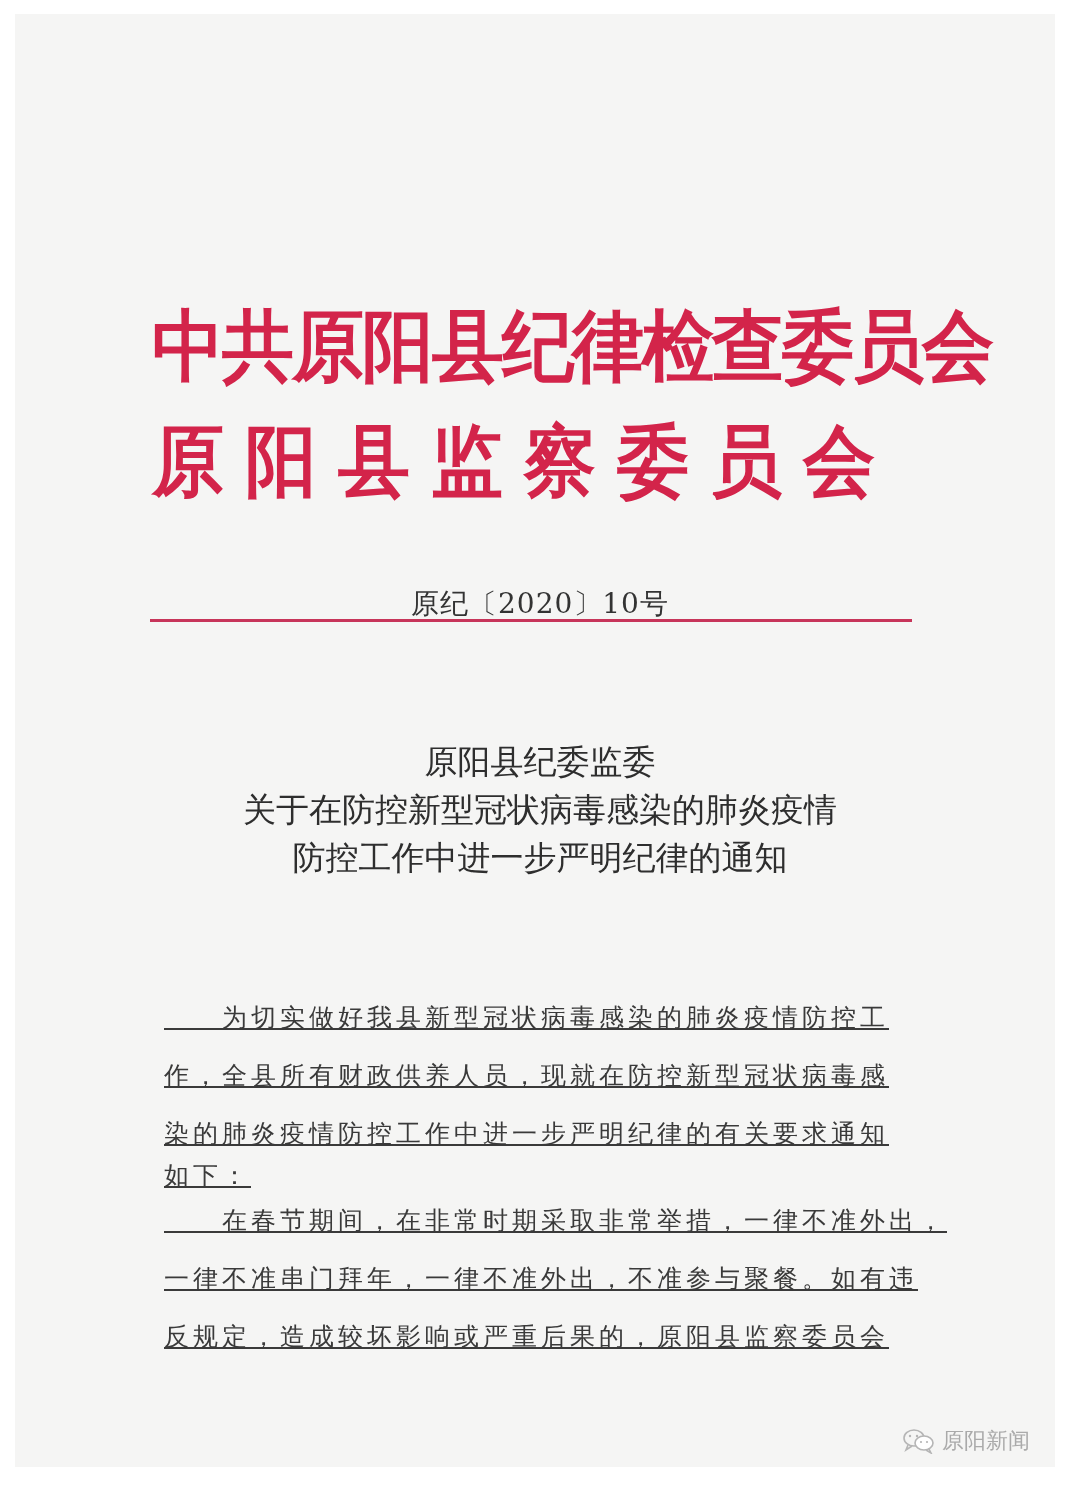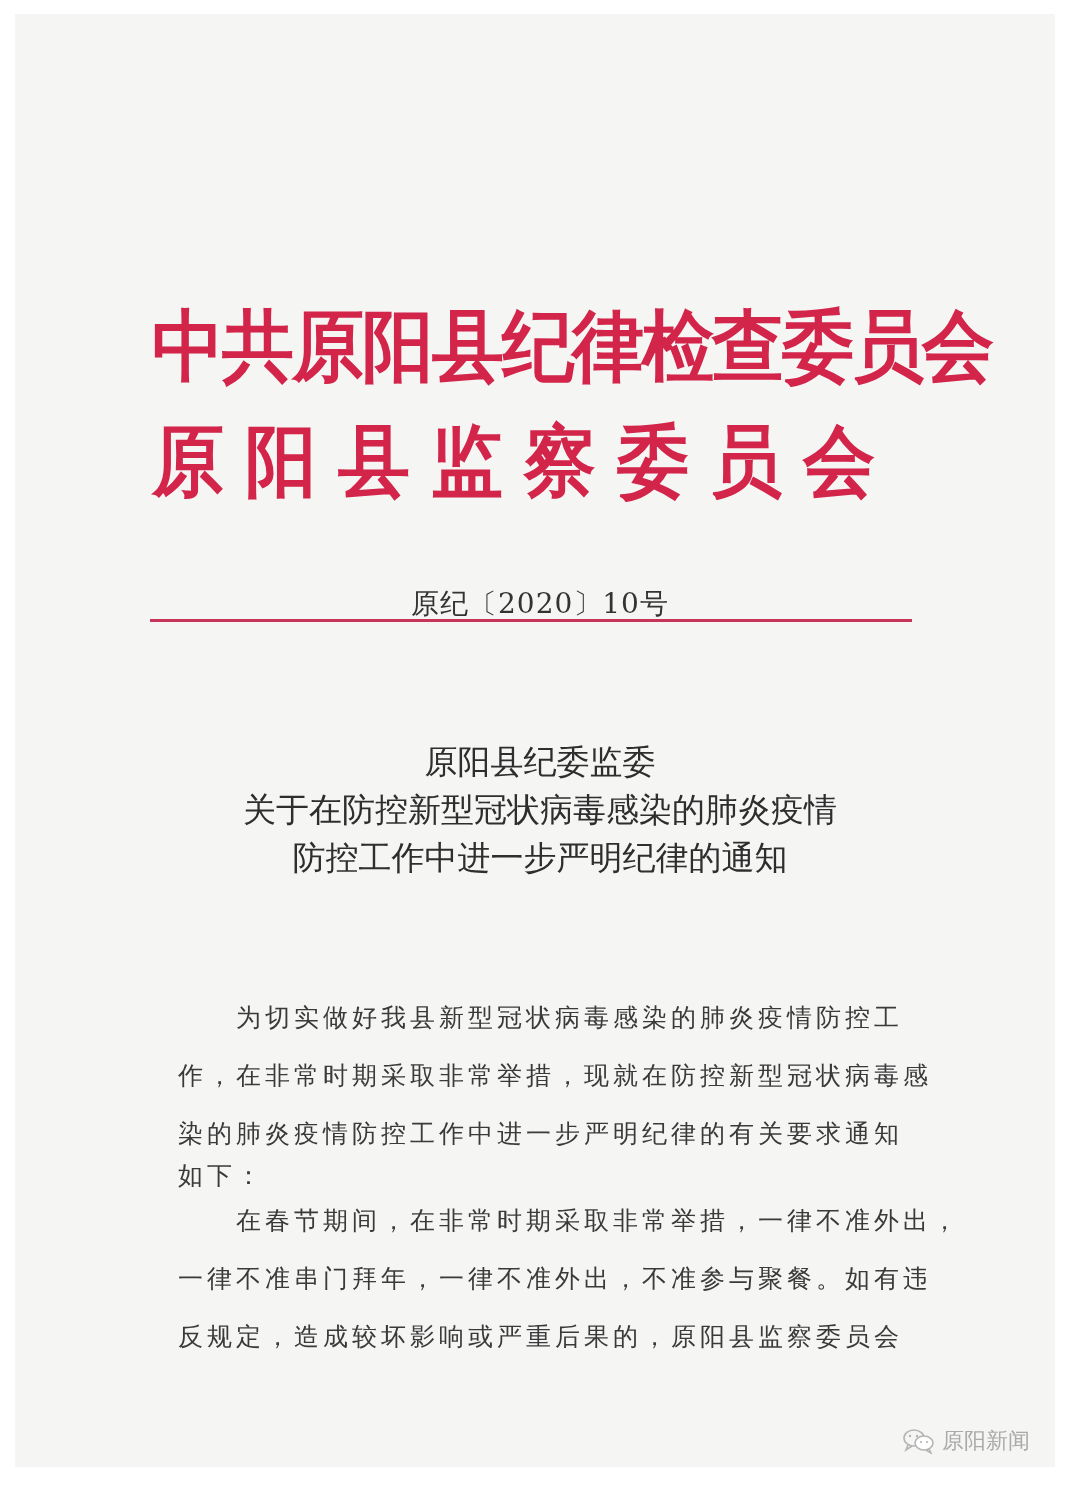--- a/index.html
+++ b/index.html
@@ -31,23 +31,23 @@
     background: #c7355a;
   }
   .title {
     position: absolute; left: 0; width: 1080px; text-align: center;
     font-size: 33px; font-weight: normal; color: #2e2e2e; line-height: 48px;
   }
   .t1 { top: 738px; }
   .t2 { top: 786px; }
   .t3 { top: 834px; }
   .body-text {
-    position: absolute; left: 178px; width: 740px;
+    position: absolute; left: 164px; width: 740px;
     font-size: 25px; color: #3a3a3a; letter-spacing: 4px;
-    line-height: 58px; white-space: nowrap;
+    line-height: 58px; white-space: nowrap; text-decoration: underline;
   }
   .wm {
     position: absolute; left: 902px; top: 1426px;
     display: flex; align-items: center; gap: 6px;
     color: #aaaaaa; font-size: 22px;
     font-family: Liberation Sans, sans-serif;
   }
   .wm svg { display: block; }
 </style>
 </head>
@@ -59,21 +59,21 @@
 <div class="hdr hdr2">原阳县监察委员会</div>
 
 <div class="docno">原纪〔2020〕10号</div>
 <div class="redline"></div>
 
 <div class="title t1">原阳县纪委监委</div>
 <div class="title t2">关于在防控新型冠状病毒感染的肺炎疫情</div>
 <div class="title t3">防控工作中进一步严明纪律的通知</div>
 
 <div class="body-text" style="top:989px">　　为切实做好我县新型冠状病毒感染的肺炎疫情防控工</div>
-<div class="body-text" style="top:1047px">作，在非常时期采取非常举措，现就在防控新型冠状病毒感</div>
+<div class="body-text" style="top:1047px">作，全县所有财政供养人员，现就在防控新型冠状病毒感</div>
 <div class="body-text" style="top:1105px">染的肺炎疫情防控工作中进一步严明纪律的有关要求通知</div>
 <div class="body-text" style="top:1147px">如下：</div>
 <div class="body-text" style="top:1192px">　　在春节期间，在非常时期采取非常举措，一律不准外出，</div>
 <div class="body-text" style="top:1250px">一律不准串门拜年，一律不准外出，不准参与聚餐。如有违</div>
 <div class="body-text" style="top:1308px">反规定，造成较坏影响或严重后果的，原阳县监察委员会</div>
 
 <div class="wm">
   <span>
     <svg width="34" height="26" viewBox="0 0 34 26">
       <ellipse cx="12" cy="10" rx="10" ry="8" fill="none" stroke="#b5b5b5" stroke-width="1.6"></ellipse>

